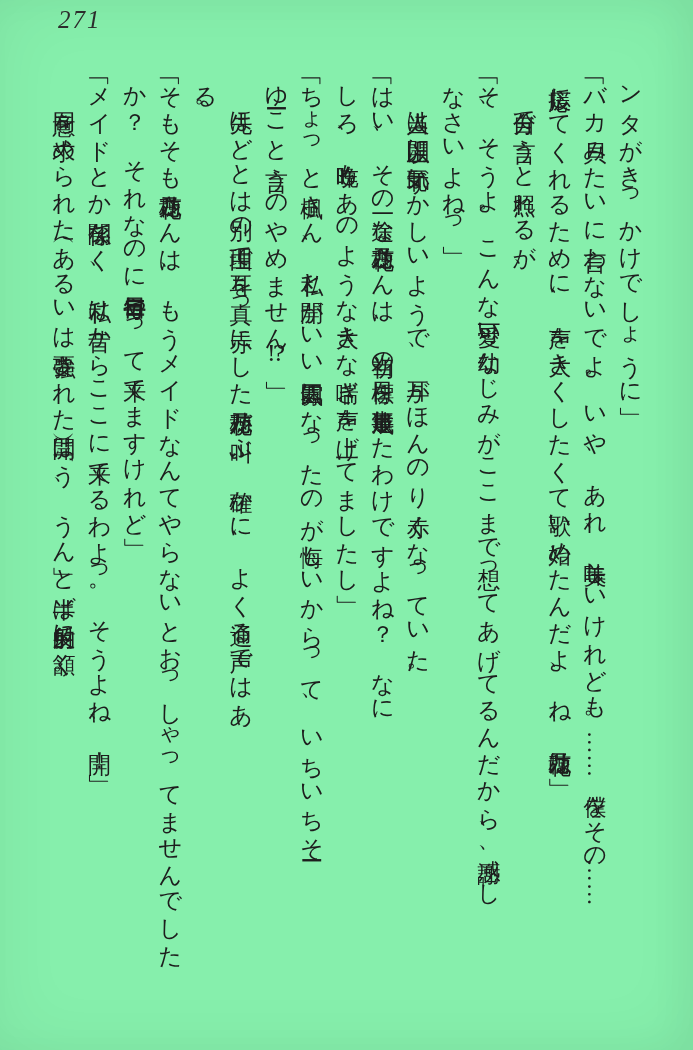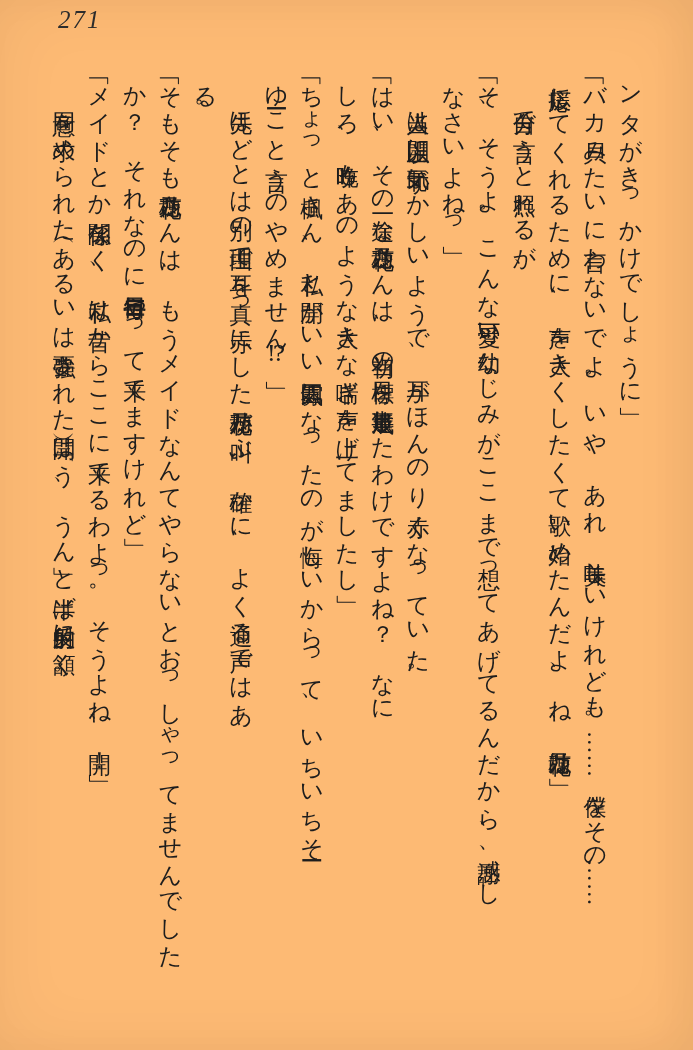--- a/index.html
+++ b/index.html
@@ -8,21 +8,21 @@
     width: 693px;
     height: 1050px;
     overflow: hidden;
     background: #f4f4f4;
   }
   .page {
     position: absolute;
     inset: 0;
     width: 693px;
     height: 1050px;
-    background: #fdba74;
+    background: #86efac;
     font-family: "Liberation Serif", "DejaVu Serif", serif;
   }
   .vignette {
     position: absolute;
     inset: 0;
     pointer-events: none;
     box-shadow: inset 0 0 70px rgba(0,0,0,0.055), inset -15px 0 35px rgba(0,0,0,0.03);
   }
   .page-number {
     position: absolute;

